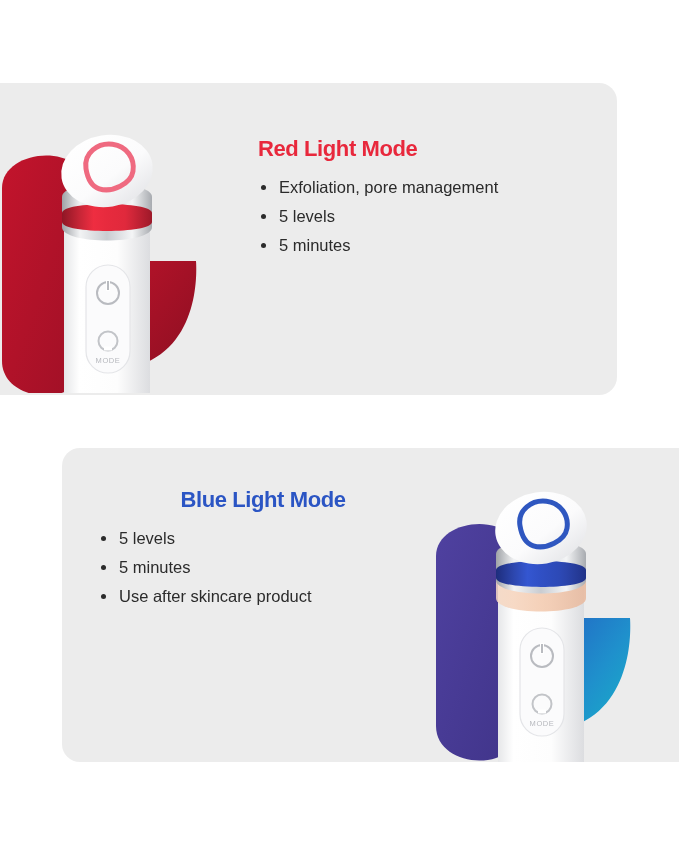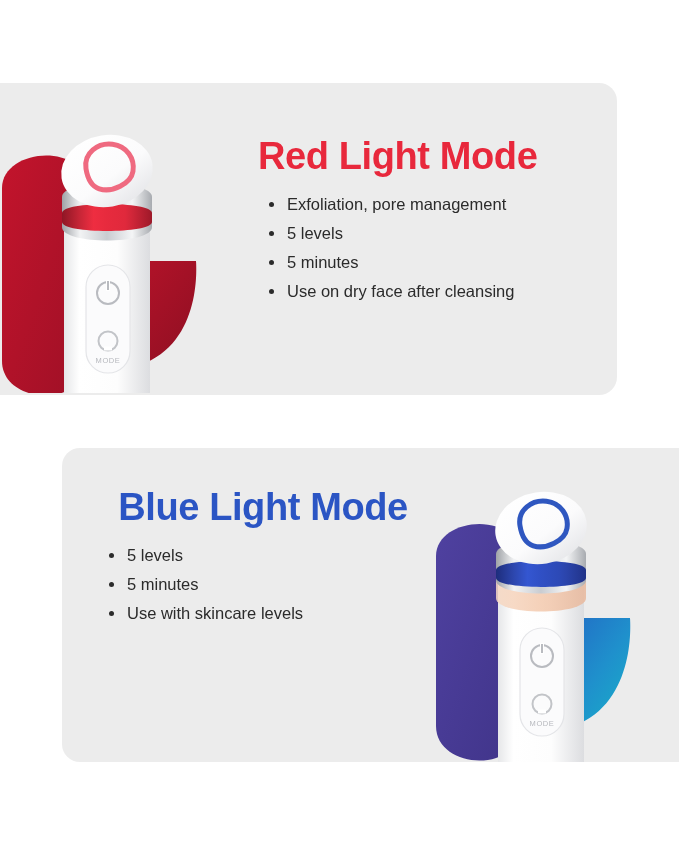--- a/index.html
+++ b/index.html
@@ -46,33 +46,33 @@
 
   
   .text-col {
     position: absolute;
     box-sizing: border-box;
   }
   #card-red .text-col  { left: 282px; top: 54px; width: 340px; }
   #card-blue .text-col { left: 36px;  top: 40px; width: 330px; }
 
   .headline {
-    font-size: 38px;
+    font-size: 22px;
     font-weight: bold;
     letter-spacing: -0.4px;
     margin: 0 0 13px 0;
     line-height: 1.05;
     white-space: nowrap;
   }
   #card-red .headline  { color: #e8283c; }
   #card-blue .headline { color: #2b55c4; text-align: center; }
 
   .feature-list {
     list-style: none;
-    margin: 8px;
+    margin: 0;
     padding: 0;
   }
   .feature-list li {
     position: relative;
     padding-left: 21px;
     font-size: 16.5px;
     line-height: 29px;
     color: #2b2b2b;
     white-space: nowrap;
   }
@@ -178,36 +178,35 @@
         </g>
       </svg>
     </div>
 
     <div class="text-col">
       <h2 class="headline">Red Light Mode</h2>
       <ul class="feature-list">
         <li>Exfoliation, pore management</li>
         <li>5 levels</li>
         <li>5 minutes</li>
-        <li>Use on dry face after cleansing</li>
       </ul>
     </div>
 
   </div>
 </div>
 
 <div class="card" id="card-blue">
   <div class="card-inner">
 
     <div class="text-col">
       <h2 class="headline">Blue Light Mode</h2>
       <ul class="feature-list">
         <li>5 levels</li>
         <li>5 minutes</li>
-        <li>Use with skincare levels</li>
+        <li>Use after skincare product</li>
       </ul>
     </div>
 
     <div class="product-art">
       <svg viewBox="0 0 230 300" xmlns="http://www.w3.org/2000/svg">
         <defs>
           <linearGradient id="bBlobA" x1="0" y1="0" x2="1" y2="1">
             <stop offset="0%" stop-color="#4f41a0"></stop>
             <stop offset="100%" stop-color="#403489"></stop>
           </linearGradient>

